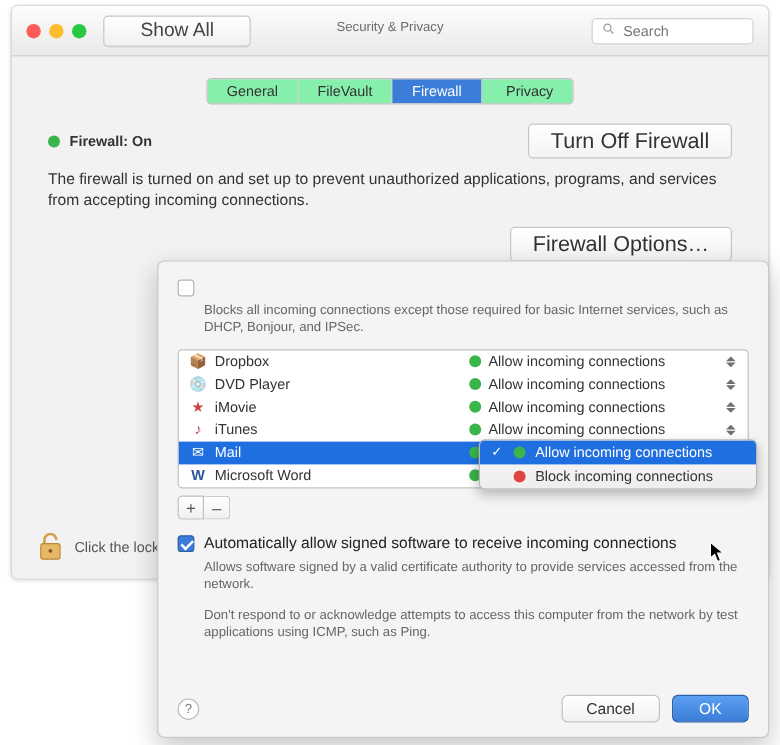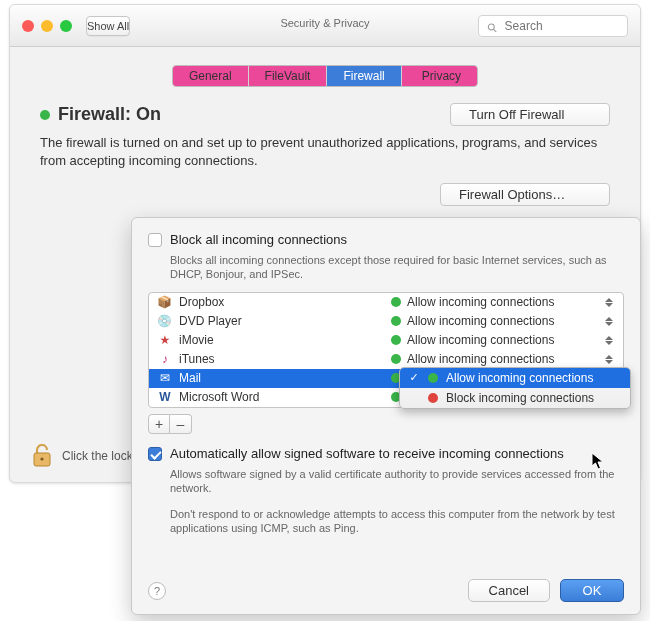--- a/index.html
+++ b/index.html
@@ -36,63 +36,63 @@
   }
   .traffic { display: flex; gap:7px; margin-right: 14px;}
   .tl { width:12px; height:12px; border-radius:50%; }
   .close { background:#fc5b57; }
   .min  { background:#fdbc2e; }
   .zoom { background:#28c840; }
   .tb-btn {
     background: linear-gradient(#fff,#f0f0f0);
     border:1px solid #c7c7c7;
     border-radius:4px;
-    padding:3px 0;
-    font-size:11px;
+    padding:3px 30px;
+    font-size:16px;
     color:#444;
     box-shadow: 0 1px 0 rgba(0,0,0,0.04);
   }
   .window-title {
     position:absolute; left:0; right:0; text-align:center;
     font-size:11px; color:#6b6b6b; top:12px;
     pointer-events:none;
   }
   .search-wrap {
     margin-left:auto;
     display:flex;
-    align-items:flex-end;
+    align-items:flex-start;
     background:#fff;
     border:1px solid #d3d3d3;
     border-radius:4px;
     padding:2px 8px;
-    width:150px;
+    width:135px;
     color:#9a9a9a;
   }
   .search-wrap svg { width:12px; height:12px; margin-right:5px; fill:#9a9a9a;}
   .search-wrap input {
     border:none; outline:none; background:transparent;
     font-size:12px; color:#666; width:100%;
   }
   .tabs { display:flex; justify-content:center; margin:18px 0 12px; }
   .tabgroup { display:flex; border:1px solid #bdbdbd; border-radius:4px; overflow:hidden;}
-  .tab { padding:3px 16px; font-size:12px; background:#ec4899; border-right:1px solid #d2d2d2; cursor:default;}
+  .tab { padding:3px 16px; font-size:12px; background:#86efac; border-right:1px solid #d2d2d2; cursor:default;}
   .tab:last-child { border-right:none;padding-left:20px; }
   .tab.sel { background:#3b7dd8; color:#ffffff; }
   .content { padding: 4px 30px 0 30px; }
   .status-row { display:flex; align-items:center; justify-content:space-between; margin-bottom:8px;}
   .status-left { display:flex; align-items:center; gap:8px; }
   .dot-g { width:10px; height:10px; border-radius:50%; background:#3ab54a; }
   .dot-r { width:10px; height:10px; border-radius:50%; background:#e0443e; }
-  .status-title { font-weight:600; font-size:18px; }
+  .status-title { font-weight:600; font-size:12px; }
   .sys-btn {
     background:linear-gradient(#fff,#f3f3f3);
     border:1px solid #c7c7c7;
     border-radius:4px;
     padding:3px 18px;
-    font-size:13px;
+    font-size:18px;
     min-width:160px;
     color:#333;
   }
   .desc { font-size:13px; color:#333; line-height:1.35; margin-bottom:14px;}
   .options-row { display:flex; justify-content:flex-end; margin-bottom:10px;}
   .lock-row { position:absolute; left:22px; bottom:14px; display:flex; align-items:center; gap:10px; font-size:12px; color:#555;}
   .lock-row svg { width:20px; height:24px; }
   
   .sheet {
     position:absolute;
@@ -228,21 +228,20 @@
       <circle cx="10" cy="15" r="1.6" fill="#7a5a22"></circle>
     </svg>
     <span>Click the lock to make changes.</span>
   </div>
 </div>
 
 <div class="sheet">
 
   <div class="chk-row">
     <div class="chk"></div>
-    <div class="chk-label">Block all incoming connections</div>
   </div>
   <div class="subtext">Blocks all incoming connections except those required for basic Internet services,  such as DHCP, Bonjour, and IPSec.</div>
 
   <div class="app-list">
 
     <div class="app-row">
       <span class="app-icon">📦</span>
       <span class="app-name">Dropbox</span>
       <span class="conn">
           <span class="dot-g"></span>

